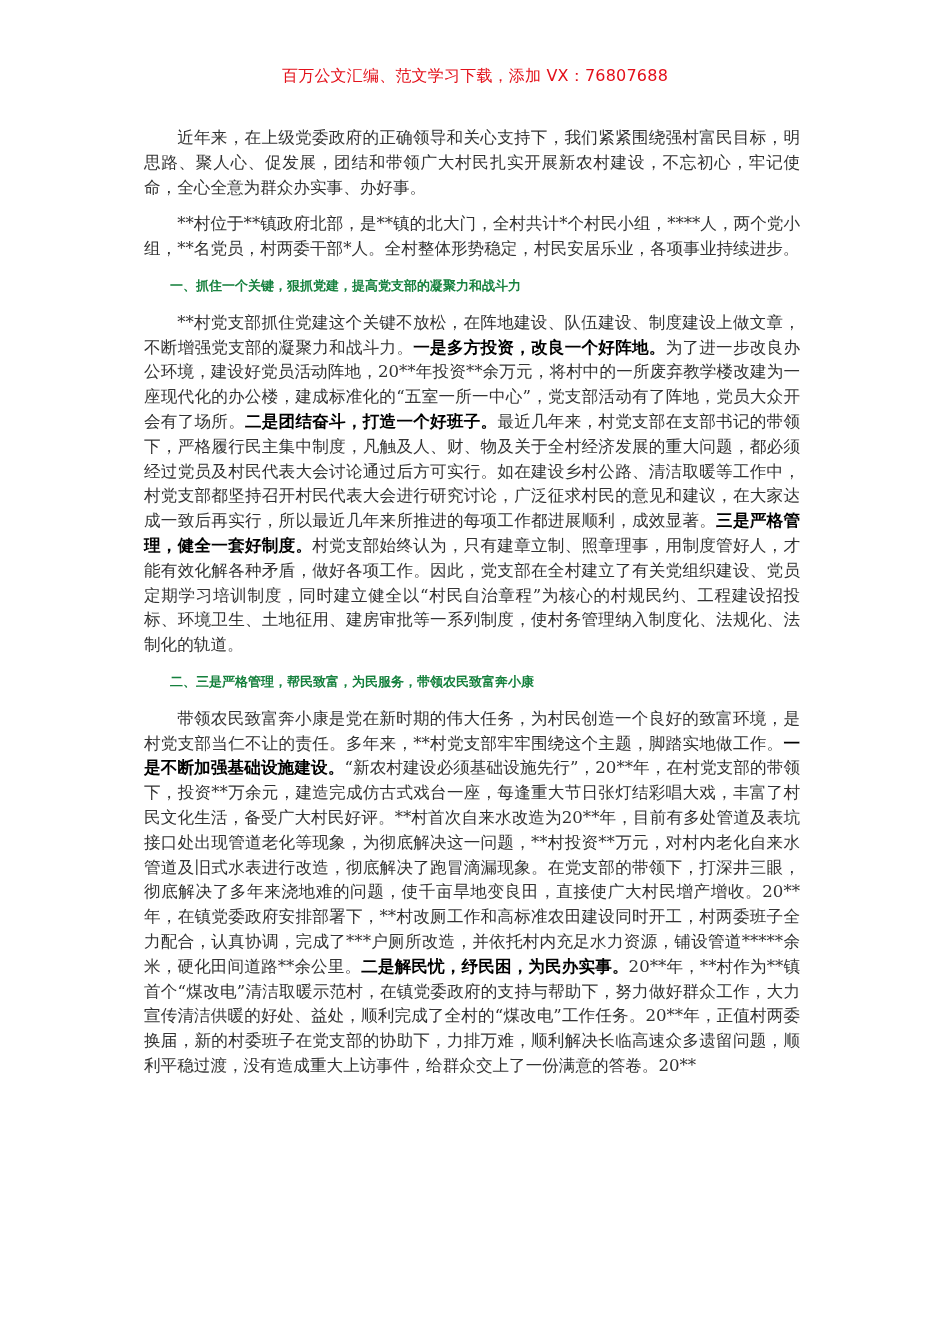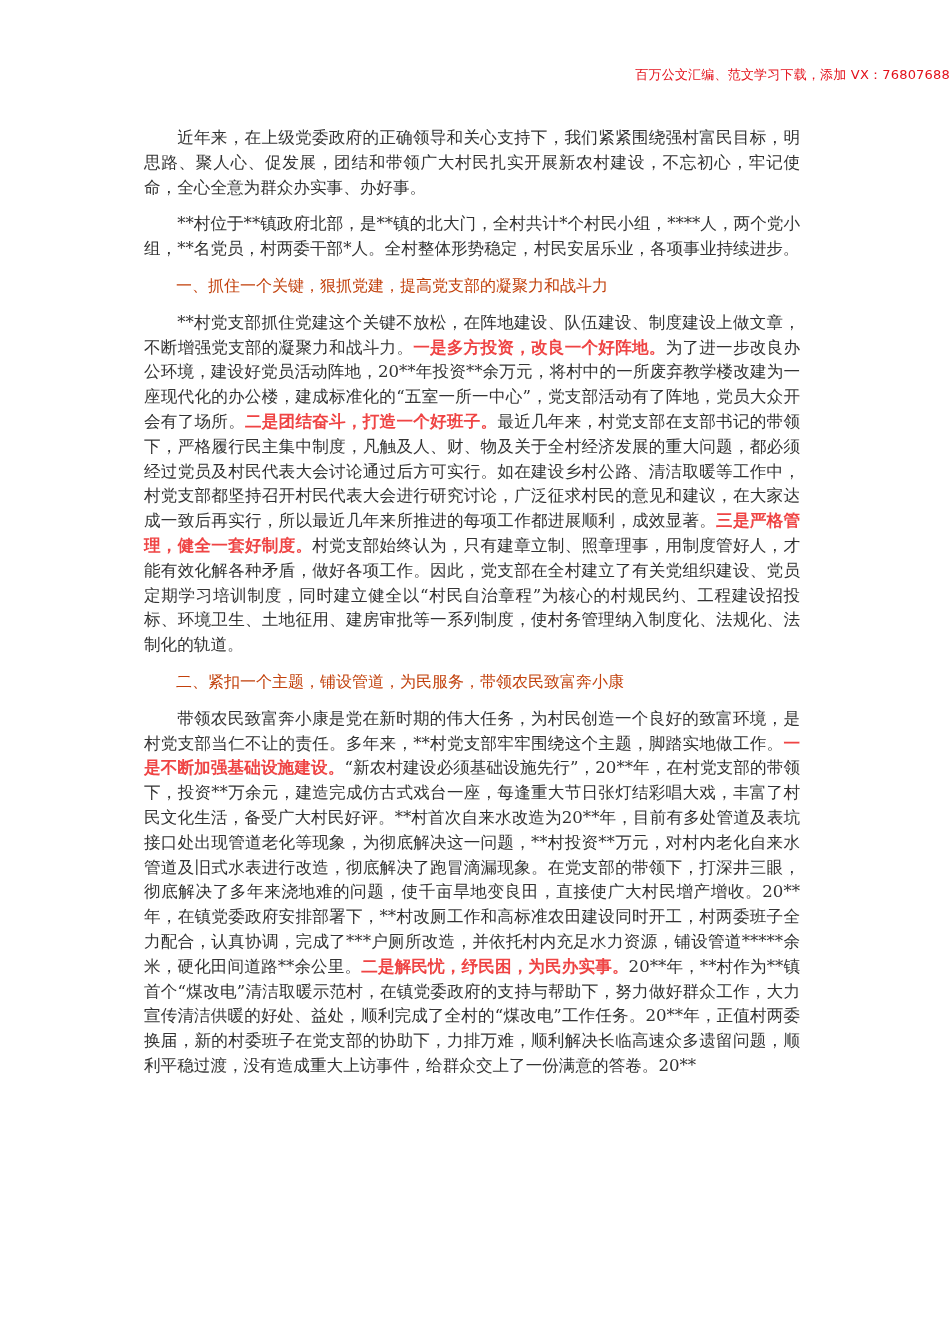--- a/index.html
+++ b/index.html
@@ -1,37 +1,37 @@
 <!DOCTYPE html>
 <html><head>
 <meta charset="utf-8">
 <style>
   html, body { margin: 0; padding: 0; background: #ffffff; }
   body { width: 950px; height: 1344px; position: relative; overflow: hidden; }
   .page { position: absolute; left: 0; top: 0; width: 950px; height: 1344px; background: #ffffff; }
   .header {
-    position: absolute; top: 66px; left: 0; width: 950px; text-align: right;
-    color: #e3101a; font-family: "DejaVu Sans", sans-serif; font-size: 13px; letter-spacing: 0.2px;
+    position: absolute; top: 66px; left: 0; width: 950px; text-align: center;
+    color: #e3101a; font-family: "DejaVu Sans", sans-serif; font-size: 16px; letter-spacing: 0.2px;
   }
   .body {
     position: absolute; left: 144px; top: 126px; width: 656px;
     font-family: "DejaVu Serif", serif; font-size: 16.6px; line-height: 24.8px; color: #333333;
     text-align: justify; text-justify: inter-character;
   }
   .para { margin: 0 0 12px 0; text-indent: 2em; }
-  .heading { margin: 0 0 12px 0; text-indent: 2em; font-family: "DejaVu Sans", sans-serif; font-weight: normal; color: #c2410c; font-size: 16px; }
-  .b { font-family: "DejaVu Sans", sans-serif; font-weight: bold; color: #ef4444; }
+  .heading { margin: 0 0 12px 0; text-indent: 2em; font-family: "DejaVu Sans", sans-serif; font-weight: bold; color: #15803d; font-size: 13px; }
+  .b { font-family: "DejaVu Sans", sans-serif; font-weight: bold; color: #000000; }
 </style>
 </head>
 <body>
 
 <div class="page">
   <div class="header">百万公文汇编、范文学习下载，添加 VX：76807688</div>
 
   <div class="body">
     <p class="para">近年来，在上级党委政府的正确领导和关心支持下，我们紧紧围绕强村富民目标，明思路、聚人心、促发展，团结和带领广大村民扎实开展新农村建设，不忘初心，牢记使命，全心全意为群众办实事、办好事。</p>
     <p class="para">**村位于**镇政府北部，是**镇的北大门，全村共计*个村民小组，****人，两个党小组，**名党员，村两委干部*人。全村整体形势稳定，村民安居乐业，各项事业持续进步。</p>
     <p class="heading">一、抓住一个关键，狠抓党建，提高党支部的凝聚力和战斗力</p>
     <p class="para"><span>**村党支部抓住党建这个关键不放松，在阵地建设、队伍建设、制度建设上做文章，不断增强党支部的凝聚力和战斗力。</span><span class="b">一是多方投资，改良一个好阵地。</span><span>为了进一步改良办公环境，建设好党员活动阵地，20**年投资**余万元，将村中的一所废弃教学楼改建为一座现代化的办公楼，建成标准化的“五室一所一中心”，党支部活动有了阵地，党员大众开会有了场所。</span><span class="b">二是团结奋斗，打造一个好班子。</span><span>最近几年来，村党支部在支部书记的带领下，严格履行民主集中制度，凡触及人、财、物及关于全村经济发展的重大问题，都必须经过党员及村民代表大会讨论通过后方可实行。如在建设乡村公路、清洁取暖等工作中，村党支部都坚持召开村民代表大会进行研究讨论，广泛征求村民的意见和建议，在大家达成一致后再实行，所以最近几年来所推进的每项工作都进展顺利，成效显著。</span><span class="b">三是严格管理，健全一套好制度。</span><span>村党支部始终认为，只有建章立制、照章理事，用制度管好人，才能有效化解各种矛盾，做好各项工作。因此，党支部在全村建立了有关党组织建设、党员定期学习培训制度，同时建立健全以“村民自治章程”为核心的村规民约、工程建设招投标、环境卫生、土地征用、建房审批等一系列制度，使村务管理纳入制度化、法规化、法制化的轨道。</span></p>
-    <p class="heading">二、紧扣一个主题，铺设管道，为民服务，带领农民致富奔小康</p>
+    <p class="heading">二、三是严格管理，帮民致富，为民服务，带领农民致富奔小康</p>
     <p class="para"><span>带领农民致富奔小康是党在新时期的伟大任务，为村民创造一个良好的致富环境，是村党支部当仁不让的责任。多年来，**村党支部牢牢围绕这个主题，脚踏实地做工作。</span><span class="b">一是不断加强基础设施建设。</span><span>“新农村建设必须基础设施先行”，20**年，在村党支部的带领下，投资**万余元，建造完成仿古式戏台一座，每逢重大节日张灯结彩唱大戏，丰富了村民文化生活，备受广大村民好评。**村首次自来水改造为20**年，目前有多处管道及表坑接口处出现管道老化等现象，为彻底解决这一问题，**村投资**万元，对村内老化自来水管道及旧式水表进行改造，彻底解决了跑冒滴漏现象。在党支部的带领下，打深井三眼，彻底解决了多年来浇地难的问题，使千亩旱地变良田，直接使广大村民增产增收。20**年，在镇党委政府安排部署下，**村改厕工作和高标准农田建设同时开工，村两委班子全力配合，认真协调，完成了***户厕所改造，并依托村内充足水力资源，铺设管道*****余米，硬化田间道路**余公里。</span><span class="b">二是解民忧，纾民困，为民办实事。</span><span>20**年，**村作为**镇首个“煤改电”清洁取暖示范村，在镇党委政府的支持与帮助下，努力做好群众工作，大力宣传清洁供暖的好处、益处，顺利完成了全村的“煤改电”工作任务。20**年，正值村两委换届，新的村委班子在党支部的协助下，力排万难，顺利解决长临高速众多遗留问题，顺利平稳过渡，没有造成重大上访事件，给群众交上了一份满意的答卷。20**</span></p>
   </div>
 </div>
 
 </body></html>

